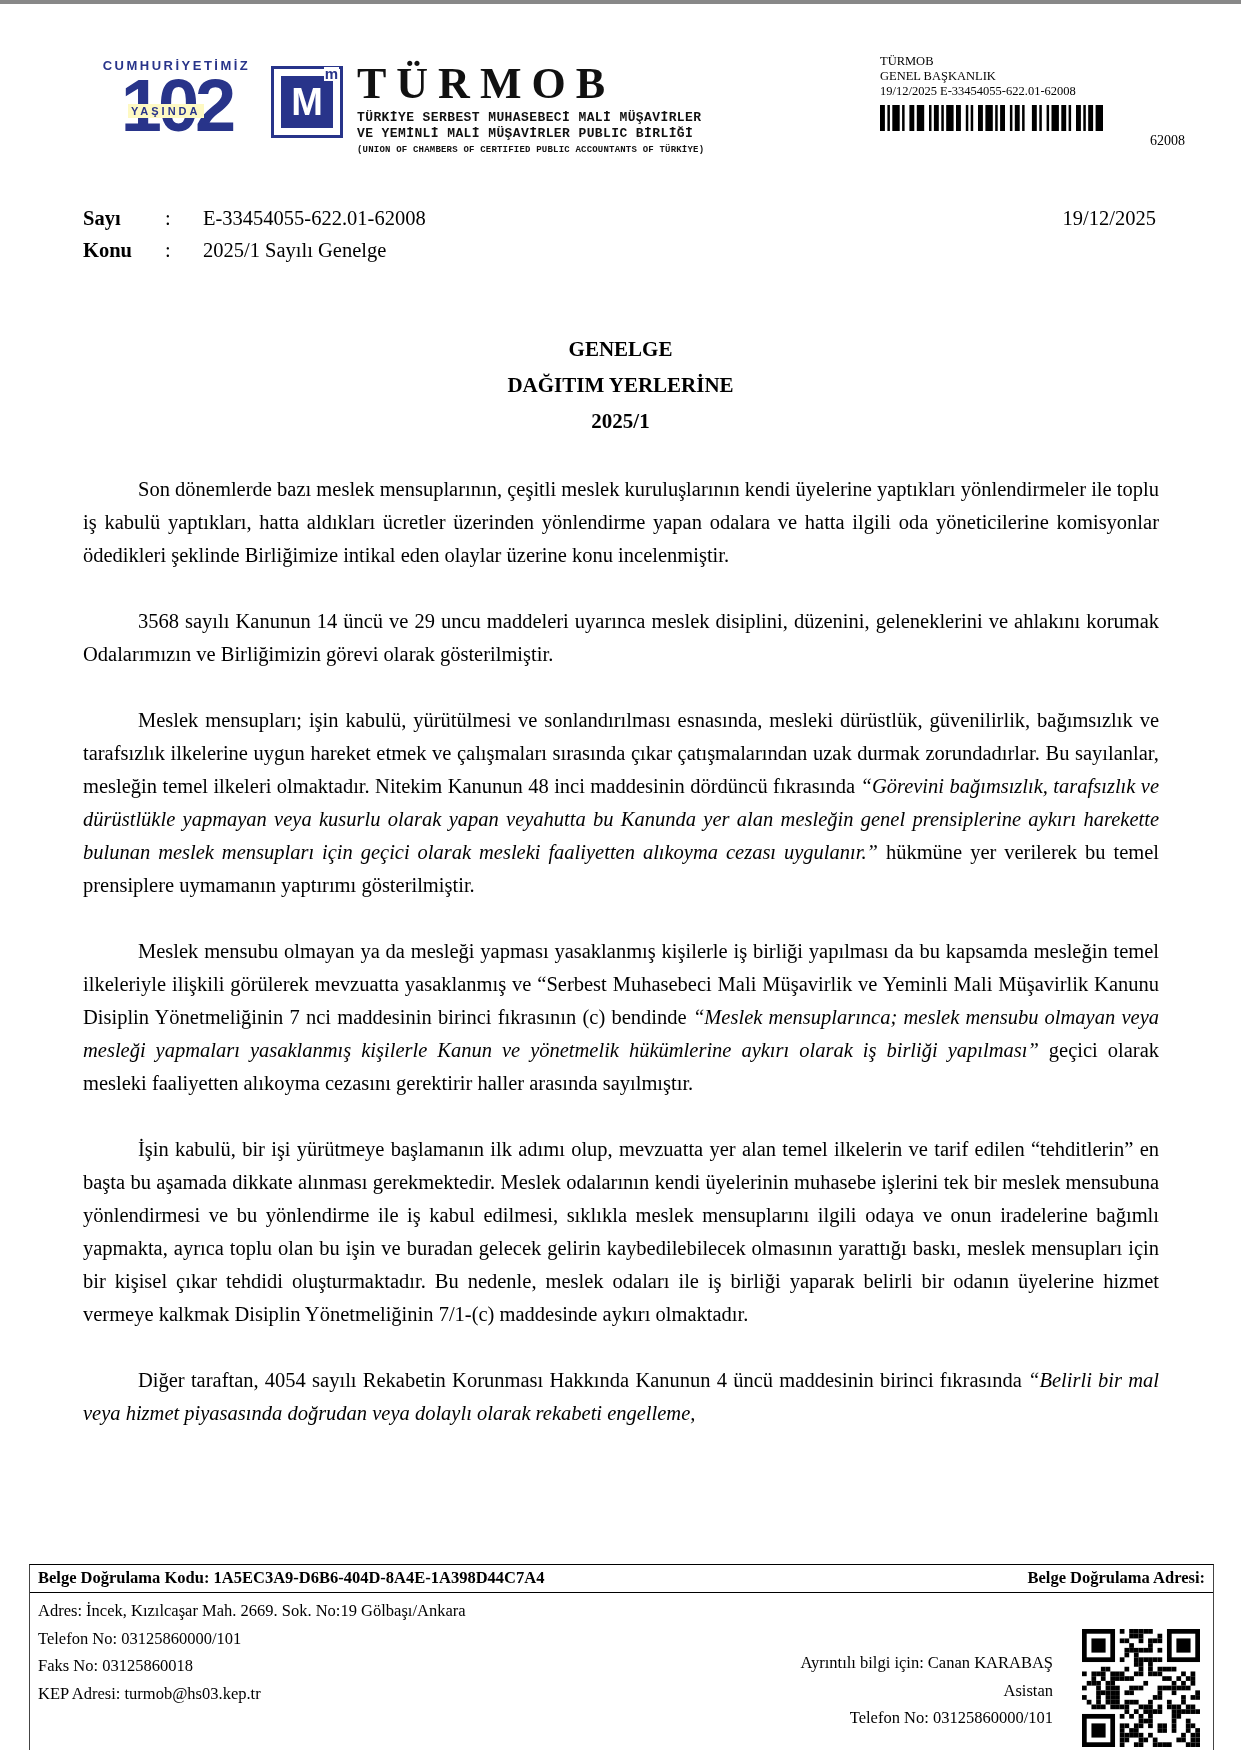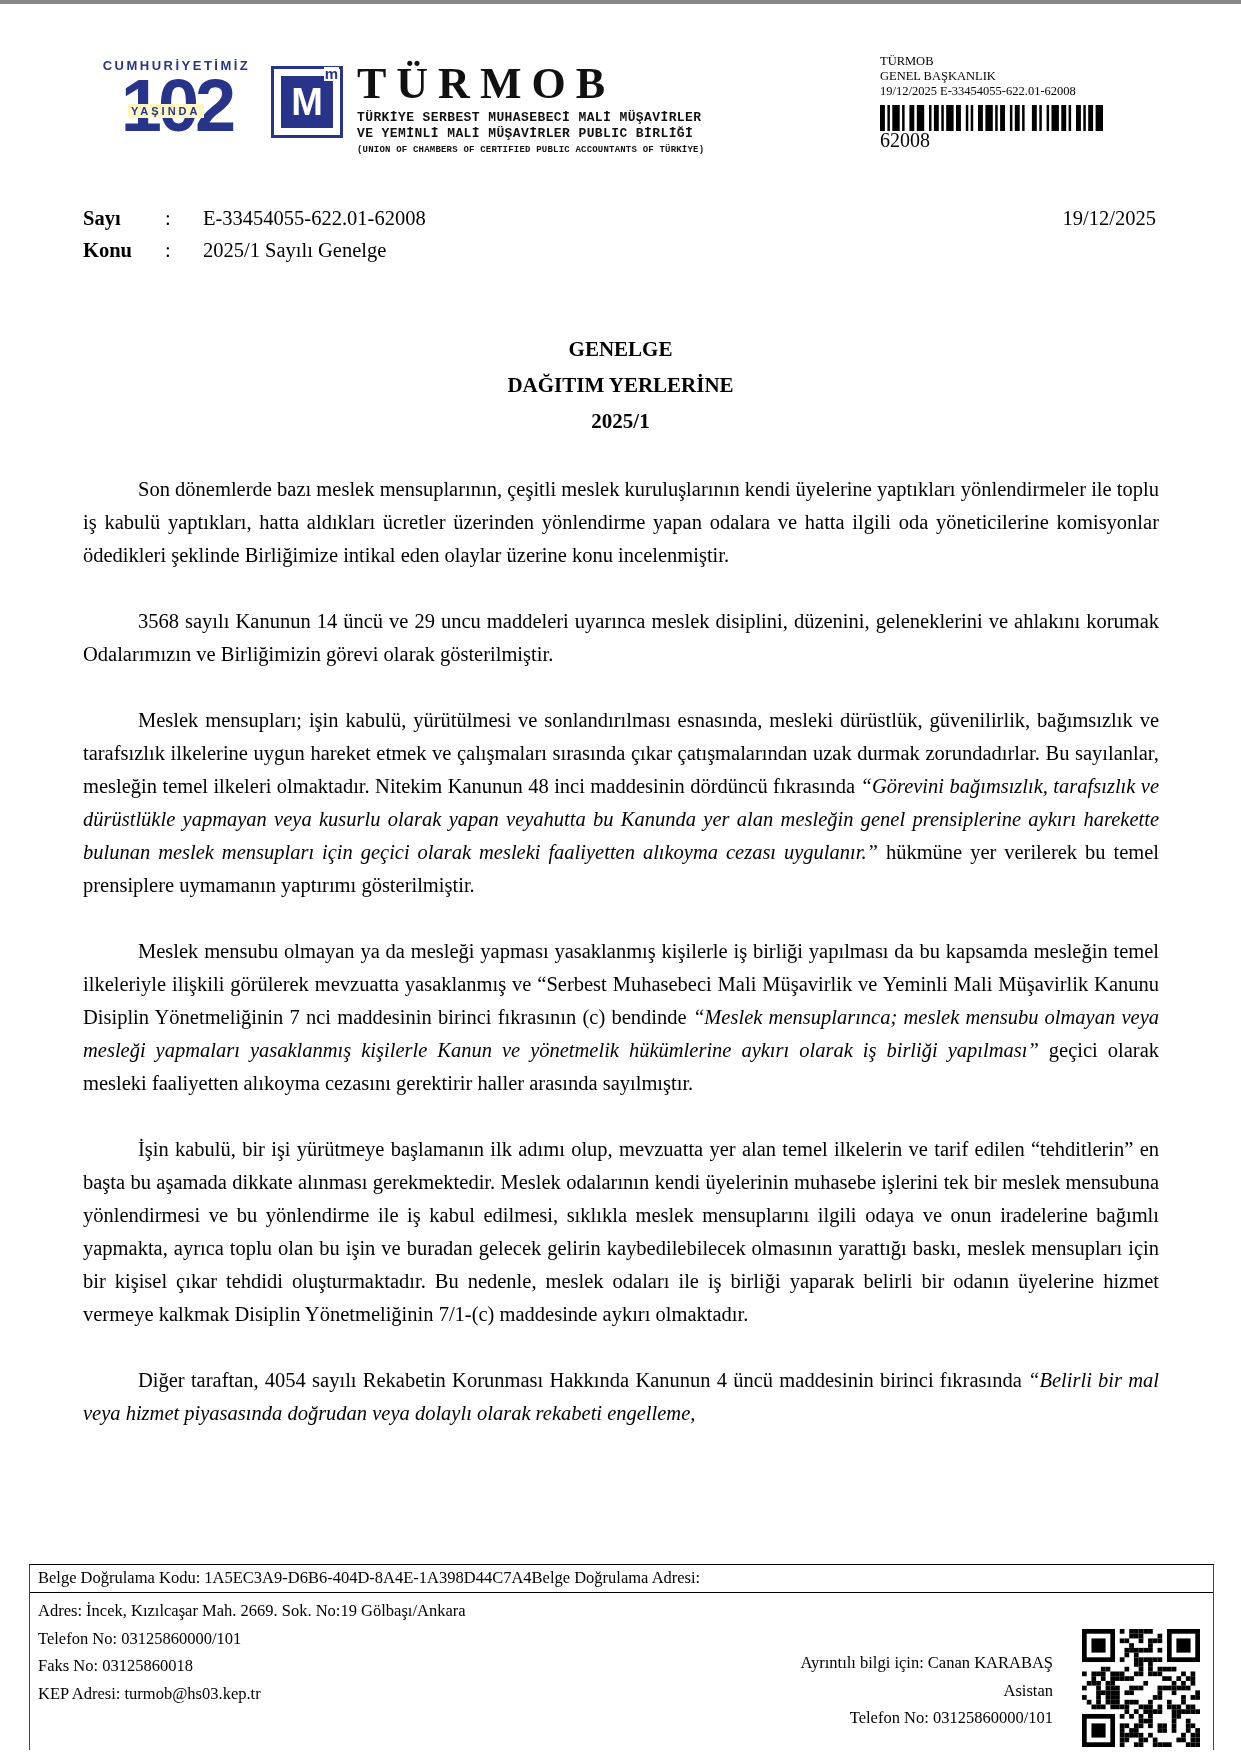--- a/index.html
+++ b/index.html
@@ -25,21 +25,21 @@
   .logo-mbox-inner { position:absolute; left:7px; top:7px; right:7px; bottom:7px; background:#28348A; color:#fff; display:flex; align-items:center; justify-content:center; font-family:"Liberation Sans", sans-serif; font-weight:bold; font-size:38px; }
   .logo-m-small { position:absolute; top:-2px; right:1px; color:#28348A; background:#fff; font-family:"Liberation Sans", sans-serif; font-weight:bold; font-size:15px; line-height:14px; padding:0 1px; }
   .brand-block { margin:10px 0 0 14px; }
   .brand-title { font-size:44px; font-weight:bold; letter-spacing:10px; line-height:44px; color:#111; }
   .brand-sub { font-size:13px; font-weight:bold; letter-spacing:0.4px; line-height:16px; color:#111; margin-top:4px;font-family:Liberation Mono, monospace; }
   .brand-sub-en { font-size:9px; font-weight:bold; letter-spacing:0.2px; color:#111; }
 
   .stamp { width:305px; padding-top:2px; font-size:12.5px; line-height:15px; }
   .stamp-line { white-space:nowrap; }
   .barcode { margin-top:6px; height:26px; display:block; }
-  .barcode-number { text-align:left; font-size:20px; margin-top:2px; }
+  .barcode-number { text-align:right; font-size:14px; margin-top:2px; }
 
   
   .meta { position:absolute; top:198px; left:83px; right:85px; font-size:20.5px; line-height:32px; }
   .meta-row { display:flex; position:relative; }
   .meta-label { width:82px; font-weight:bold; }
   .meta-colon { width:38px; }
   .meta-date { position:absolute; right:0; top:0; }
 
   
   .title-block { position:absolute; top:327px; left:0; right:0; text-align:center; font-size:21px; font-weight:bold; line-height:36px; }
@@ -47,21 +47,21 @@
   
   .body-text { position:absolute; top:469px; left:83px; right:82px; font-size:20.5px; line-height:33px; text-align:justify; }
   .body-p { text-indent:55px; margin-bottom:33px; }
   .body-p em { font-style:italic; }
 
   
   .sig-note { position:absolute; top:1532px; left:0; right:0; text-align:center; font-size:17px; }
 
   
   .footer { position:absolute; left:29px; right:27px; top:1560px; bottom:8px; border-top:1px solid #000; border-left:1px solid #444; border-right:1px solid #444; font-size:16.5px; }
-  .footer-row1 { display:flex; padding:3px 8px 4px 8px; border-bottom:1px solid #000; }
+  .footer-row1 { display:flex; justify-content:space-between; padding:3px 8px 4px 8px; border-bottom:1px solid #000;font-weight:bold; }
   .footer-main { position:relative; display:flex; padding:4px 8px 0 8px; }
   .footer-left { flex:1 1 auto; line-height:27.5px; }
   .footer-contact { position:absolute; right:160px; top:56px; text-align:right; line-height:27.5px; }
   .footer-link { color:#0000CC; text-decoration:underline; }
   .qr { position:absolute; right:13px; top:36px; width:118px; height:118px; }
 </style>
 </head>
 <body>
 
 <div class="page">

